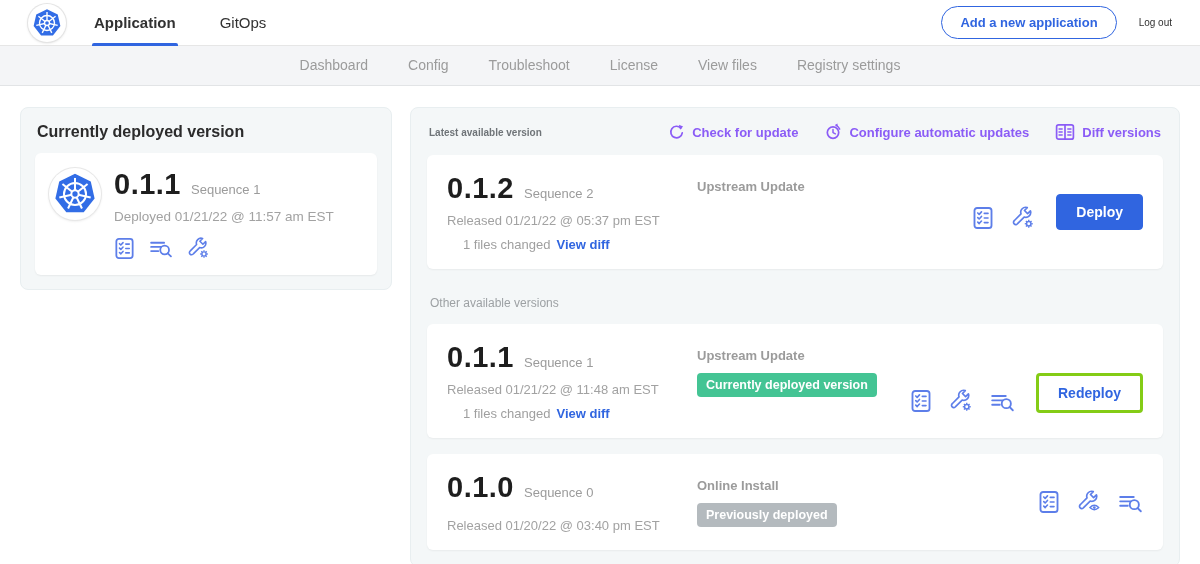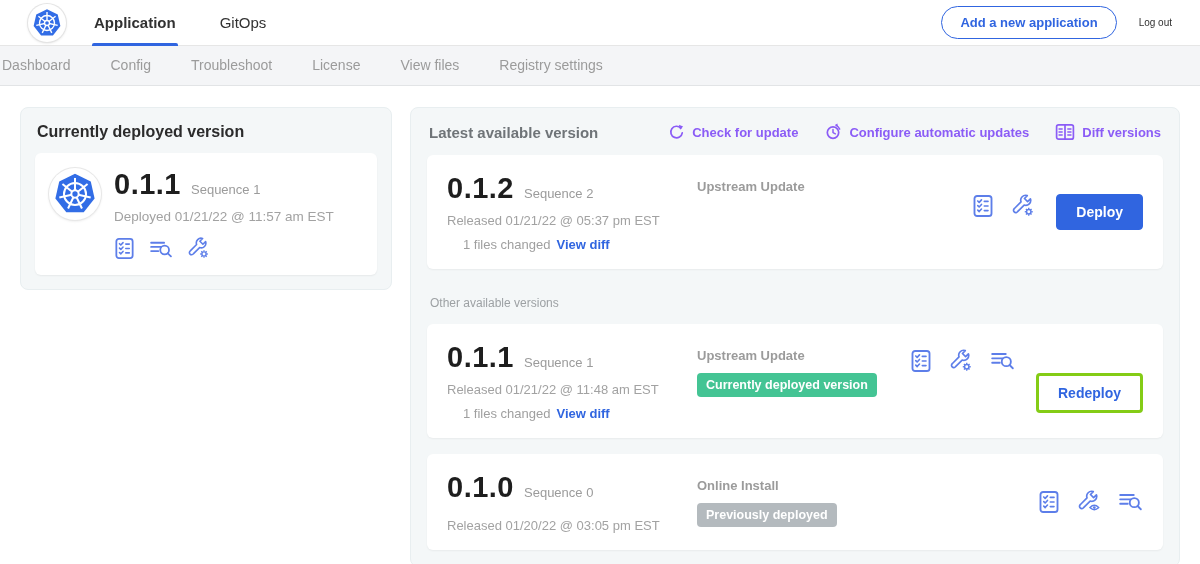--- a/index.html
+++ b/index.html
@@ -18,21 +18,21 @@
   .nav-tab.active::after { content:""; position:absolute; left:0; right:0; bottom:0;
     height:3px; background:#3065e0; border-radius:2px 2px 0 0; }
   .nav-right { margin-left:auto; display:flex; align-items:center; gap:22px; }
   .pill-btn { border:1px solid #3065e0; color:#3065e0; background:#fff;
     font-family:inherit; font-size:13px; font-weight:700; padding:8px 18px;
     border-radius:17px; cursor:pointer; }
   .logout { font-size:10px; font-weight:400; cursor:pointer; }
 
   
   .subnav { height:40px; background:#f4f5f7; border-bottom:1px solid #e2e4e6;
-    display:flex; gap:36px; }
+    display:flex; justify-content:center; gap:36px; }
   .subnav-tab { font-size:14px; font-weight:500; color:#9b9b9b; line-height:38px;
     border-bottom:3px solid transparent; padding:0 2px; cursor:pointer; }
   .subnav-tab.active { color:#323232; font-weight:700; border-bottom-color:#3065e0; }
 
   
   .main { display:flex; align-items:flex-start; gap:18px; padding:21px 20px; }
 
   .panel { background:#f4f7f8; border:1px solid #e8eef0; border-radius:8px; }
 
   
@@ -46,38 +46,38 @@
   .ver-line { display:flex; align-items:baseline; }
   .ver-num { font-size:29px; font-weight:700; color:#1e1e1e; letter-spacing:.5px; }
   .ver-seq { font-size:13px; font-weight:500; color:#9b9b9b; margin-left:10px; }
   .muted-line { font-size:13.5px; font-weight:500; color:#a2a2a2; margin-top:8px; }
   .icon-row { display:flex; align-items:center; gap:14px; margin-top:13px; color:#5d7ee9; }
   .icon-row svg { display:block; cursor:pointer; }
 
   
   .latest-panel { flex:1; padding:13px 16px 16px; }
   .latest-header { display:flex; align-items:center; margin:2px 2px 14px; }
-  .latest-title { font-size:15px; font-weight:600; color:#6f7478; }
+  .latest-title { font-size:10px; font-weight:600; color:#6f7478; }
   .latest-actions { margin-left:auto; display:flex; align-items:center; gap:26px; }
   .action-link { display:flex; align-items:center; gap:7px; color:#8b5cf6;
     font-size:13px; font-weight:700; cursor:pointer; text-decoration:none; }
   .action-link svg { display:block; }
 
   .version-card { background:#fff; border-radius:6px; box-shadow:0 1px 2px rgba(0,0,0,.05);
     padding:17px 20px; display:flex; align-items:flex-start; }
   .vc-left { width:250px; flex:none; }
   .vc-mid { margin-top:7px; }
   .source-label { font-size:13px; font-weight:600; color:#9b9b9b; }
   .badge { display:inline-block; margin-top:10px; font-size:12.5px; font-weight:700;
     color:#fff; padding:5px 9px; border-radius:4px; }
   .badge.green { background:#44c494; }
   .badge.gray  { background:#b4babe; }
   .files-line { font-size:13px; font-weight:500; color:#9f9f9f; margin-top:9px;margin-left:16px; }
   .view-diff { color:#3065e0; font-weight:700; margin-left:6px; cursor:pointer; text-decoration:none; }
-  .vc-right { margin-left:auto; align-self:center; display:flex; align-items:flex-start;
+  .vc-right { margin-left:auto; align-self:center; display:flex; align-items:flex-end;
     gap:17px; color:#5d7ee9; }
   .vc-right svg { display:block; cursor:pointer; }
   .btn { font-family:inherit; font-size:14px; font-weight:700; padding:9px 19px;
     border-radius:4px; cursor:pointer; margin-left:4px; }
   .btn-primary { background:#3065e0; color:#fff; border:1px solid #3065e0; }
   .btn-outline { background:#fff; color:#3065e0; border:3px solid #84cc16;margin-top:24px; }
 
   .other-title { font-size:12px; font-weight:500; color:#9da1a4; margin:27px 3px 14px; }
   .version-card + .version-card { margin-top:16px; }
   .hidden-defs { position:absolute; width:0; height:0; overflow:hidden; }
@@ -312,21 +312,21 @@
         <button class="btn btn-outline">Redeploy</button>
       </div>
     </div>
 
     <div class="version-card">
       <div class="vc-left">
         <div class="ver-line">
           <span class="ver-num">0.1.0</span>
           <span class="ver-seq">Sequence 0</span>
         </div>
-        <div class="muted-line" style="font-size:13px; margin-top:14px;">Released 01/20/22 @ 03:05 pm EST</div>
+        <div class="muted-line" style="font-size:13px; margin-top:14px;">Released 01/20/22 @ 03:40 pm EST</div>
       </div>
       <div class="vc-mid">
         <div class="source-label">Online Install</div>
         <span class="badge gray">Previously deployed</span>
       </div>
       <div class="vc-right">
         <svg width="22" height="24">
             <use href="#sym-checklist"></use>
           </svg>
         <svg width="24" height="24">

